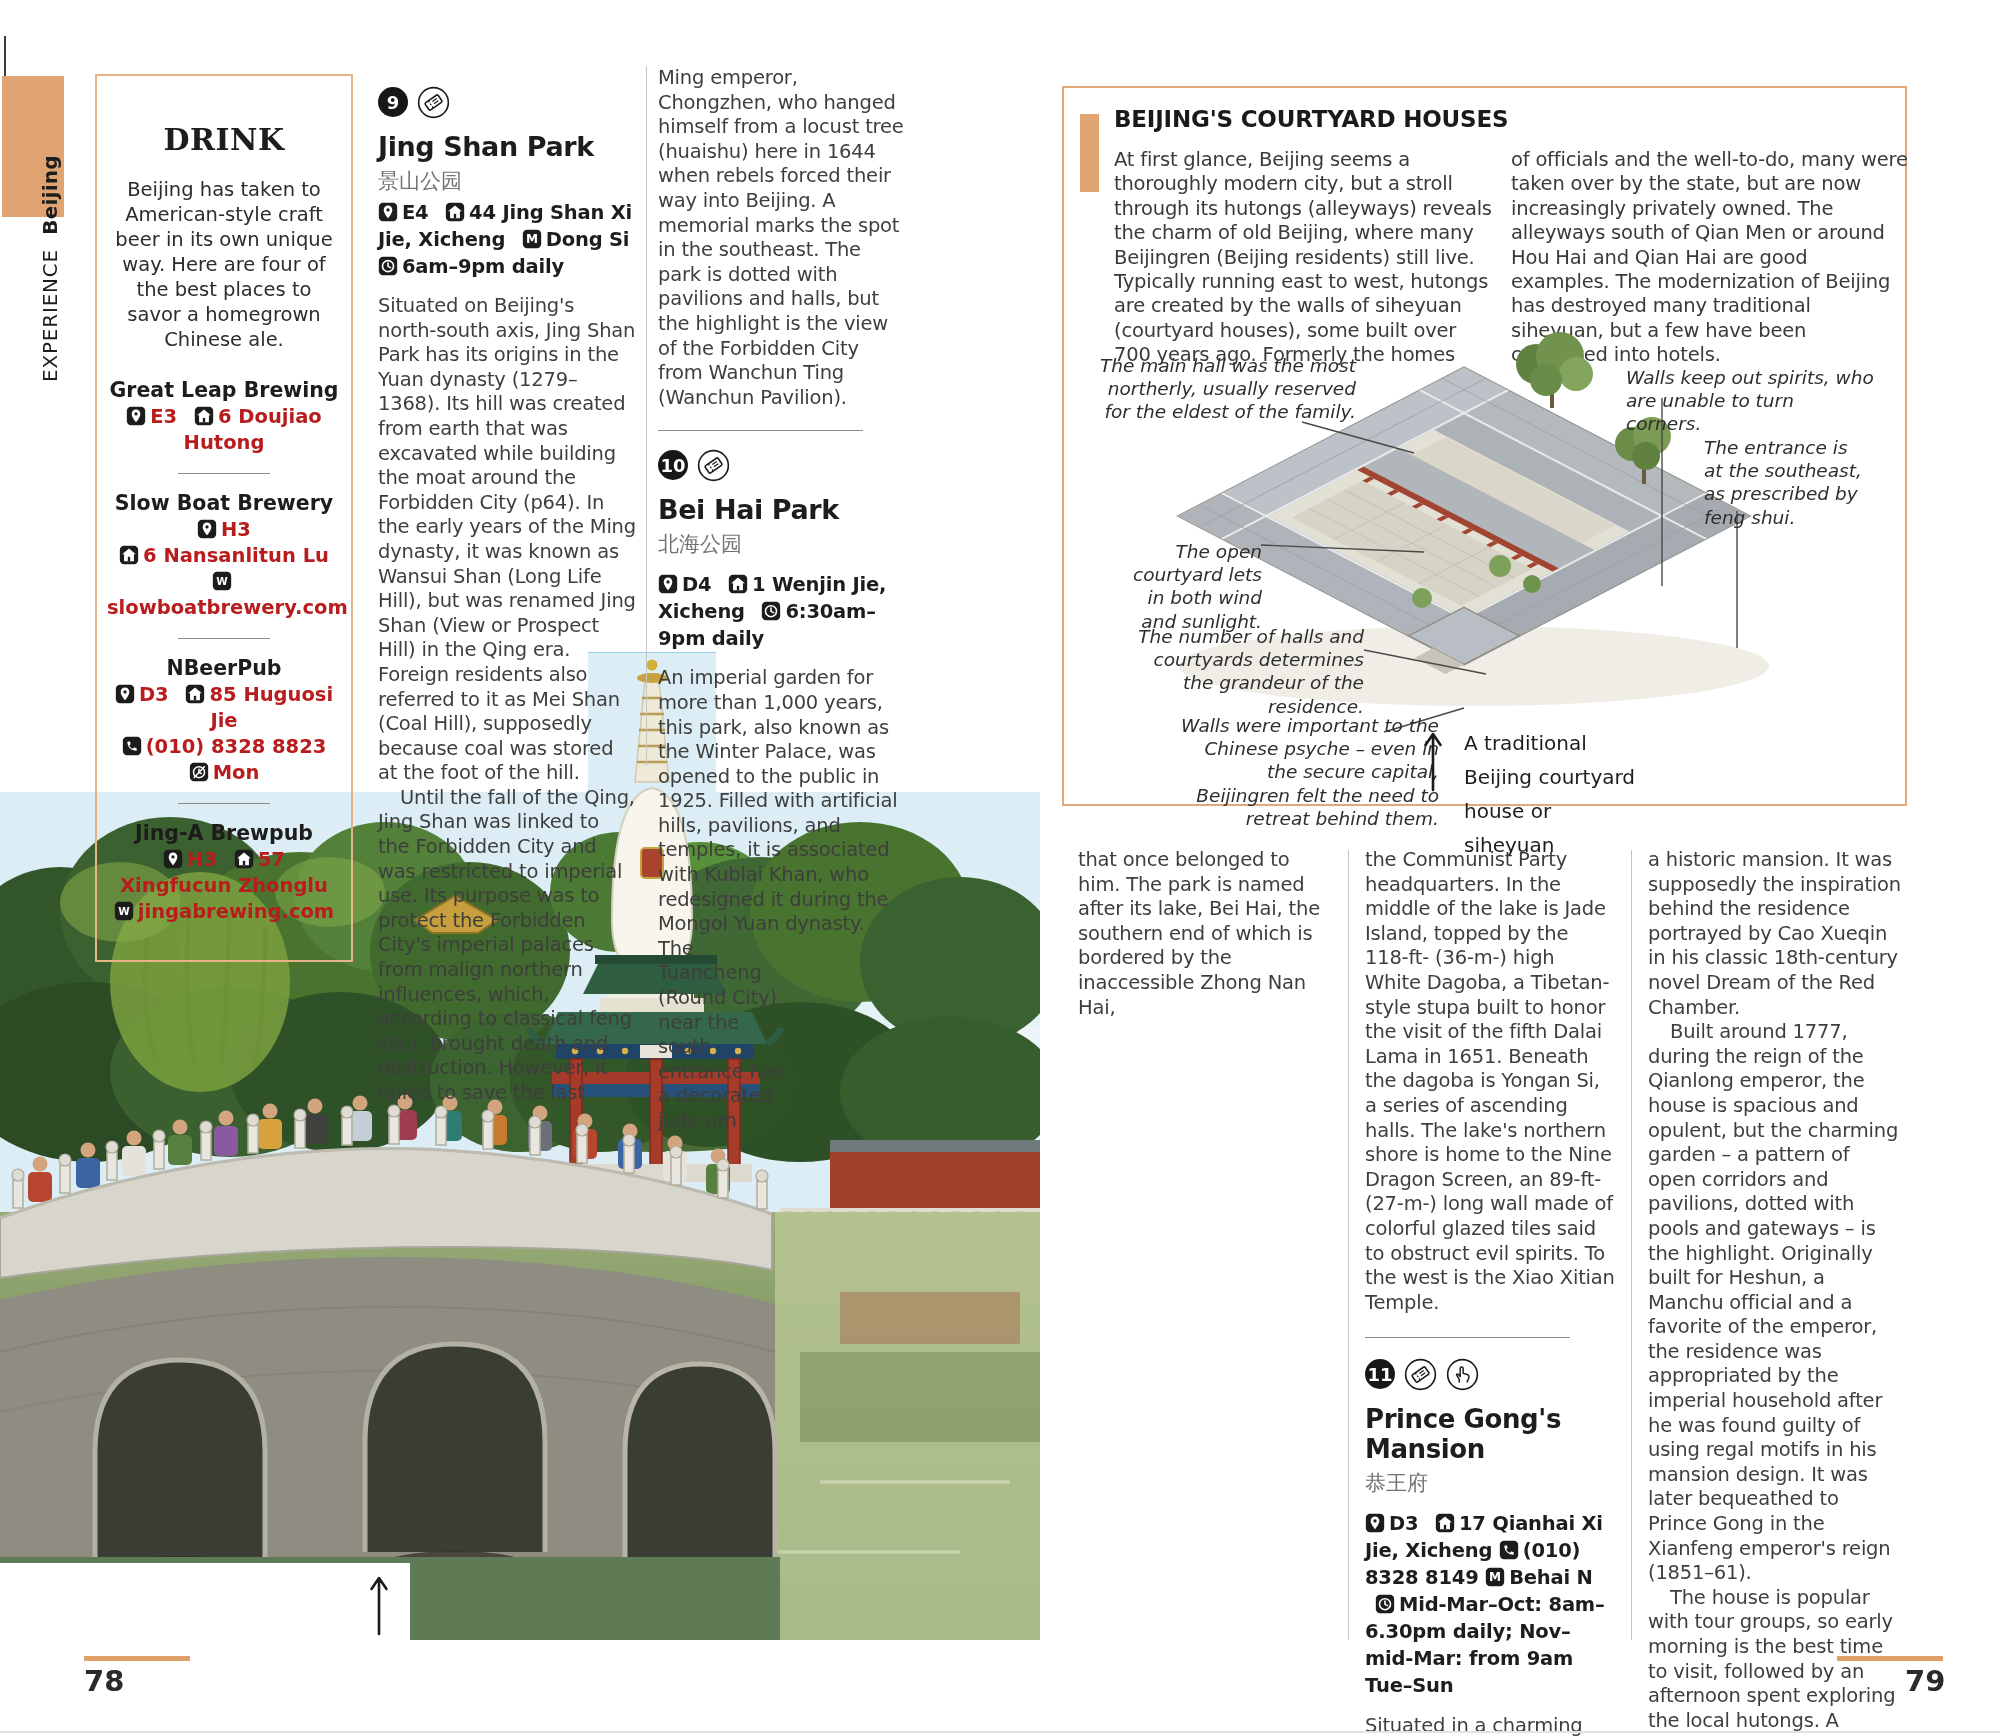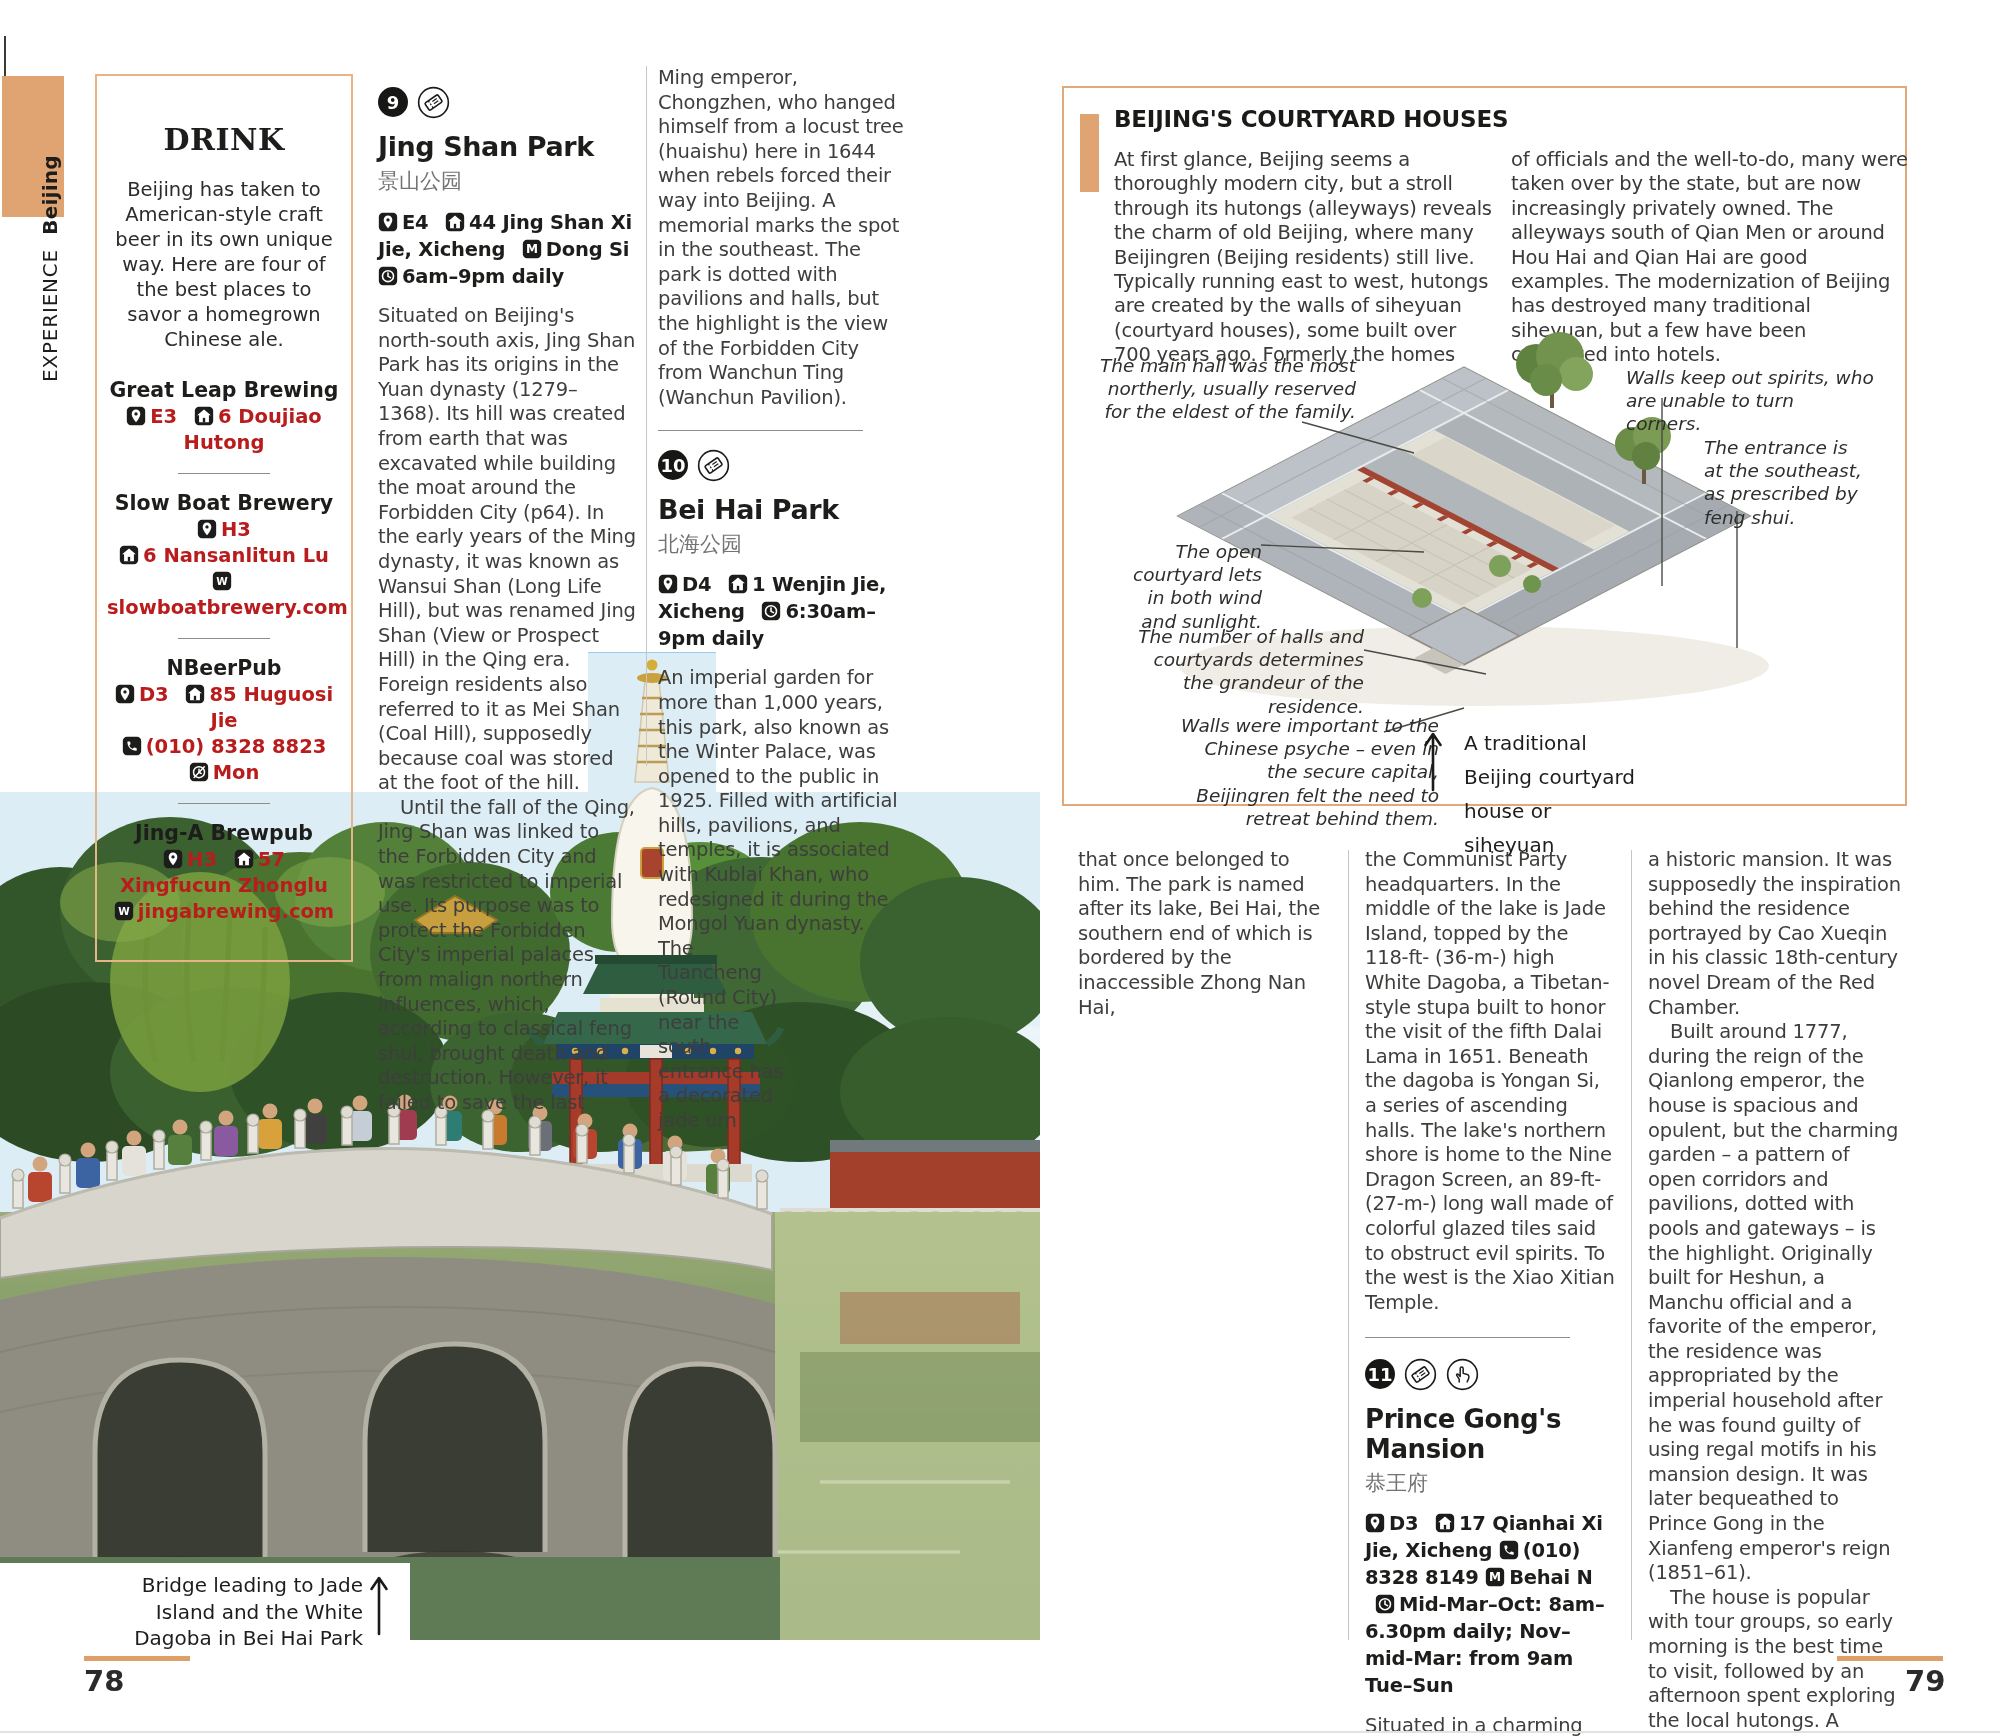--- a/index.html
+++ b/index.html
@@ -338,21 +338,20 @@
             <circle cx="676" cy="500" r="6"></circle>
             <circle cx="723" cy="513" r="6"></circle>
             <circle cx="762" cy="524" r="6"></circle>
         </g>
       </g>
       <rect x="0" y="905" width="780" height="83" fill="#5f7b55"></rect>
     </svg>
   </div>
 
   <div class="abs" style="left:0;top:1563px;width:410px;height:77px;background:#fff;"></div>
-  <div class="photo-caption">Bridge leading to Jade Island and the White Dagoba in Bei Hai Park</div>
   <svg class="abs" style="left:368px;top:1572px;" width="22" height="64">
       <use href="#sy-uparrow"></use>
     </svg>
 
   <div class="spine"></div>
   <div class="vtab" style="background:#dfa472;"></div>
   <div class="vlabel"><span>EXPERIENCE</span>&nbsp;&nbsp;<b>Beijing</b></div>
 
   <div class="drink-box">
     <div class="drink-title">DRINK</div>
@@ -424,21 +423,21 @@
 
   <div class="abs" style="left:378px;top:84px;width:258px;">
     <div class="badge-row">
       <span class="nb">9</span>
       <span class="cic"><svg>
             <use href="#sy-ticket"></use>
           </svg></span>
     </div>
     <div class="sight-head" style="margin-top:12px;">Jing Shan Park</div>
     <div class="cjk">景山公园</div>
-    <div class="info" style="margin-top:14px;">
+    <div class="info" style="margin-top:4px;">
       <span class="ic first"><svg>
             <use href="#sy-pin"></use>
           </svg></span><span>E4</span>
       <span class="ic"><svg>
             <use href="#sy-house"></use>
           </svg></span><span>44 Jing Shan Xi Jie, Xicheng</span>
       <span class="ic"><svg>
             <use href="#sy-metro"></use>
           </svg></span><span>Dong Si</span>
       <span class="ic first"><svg>

